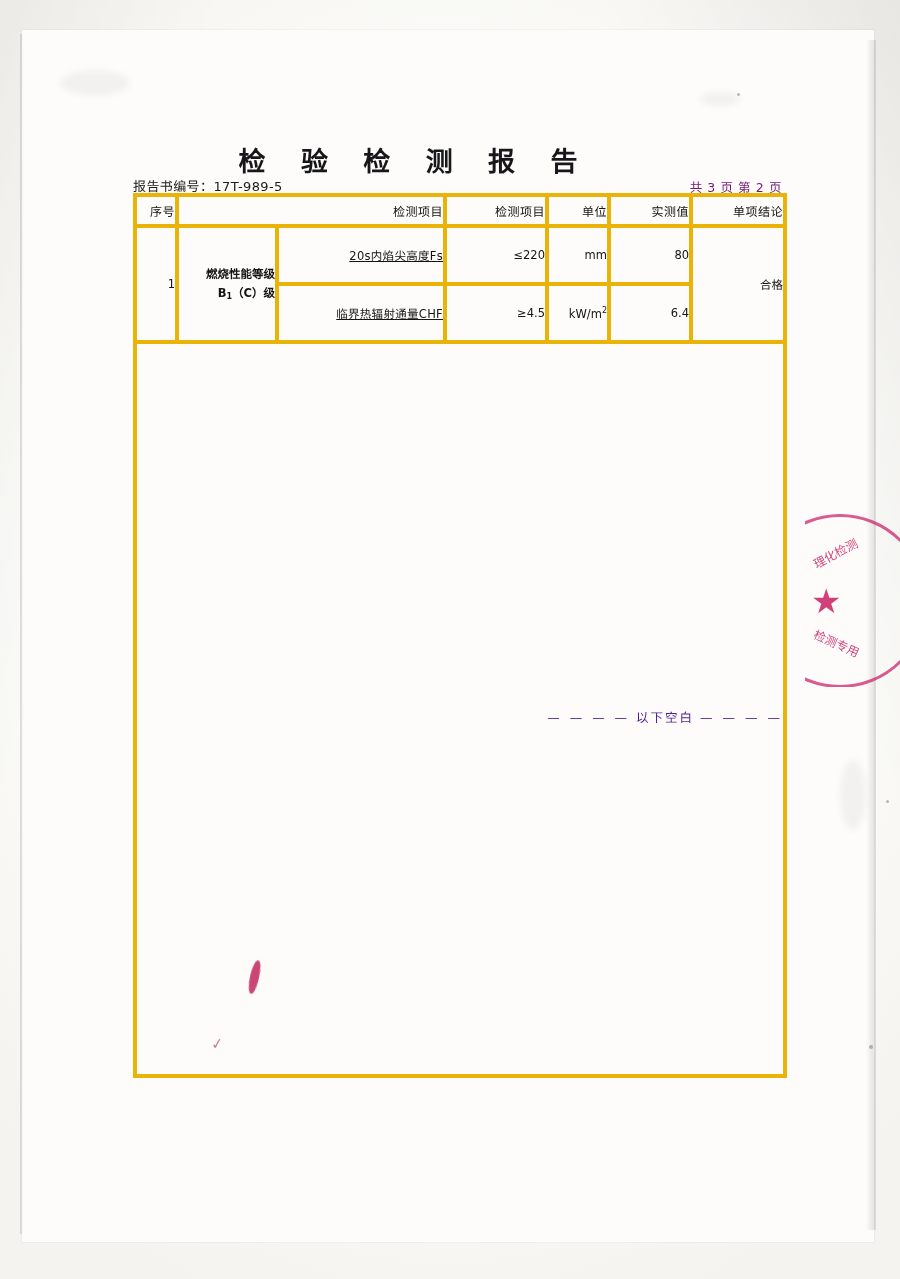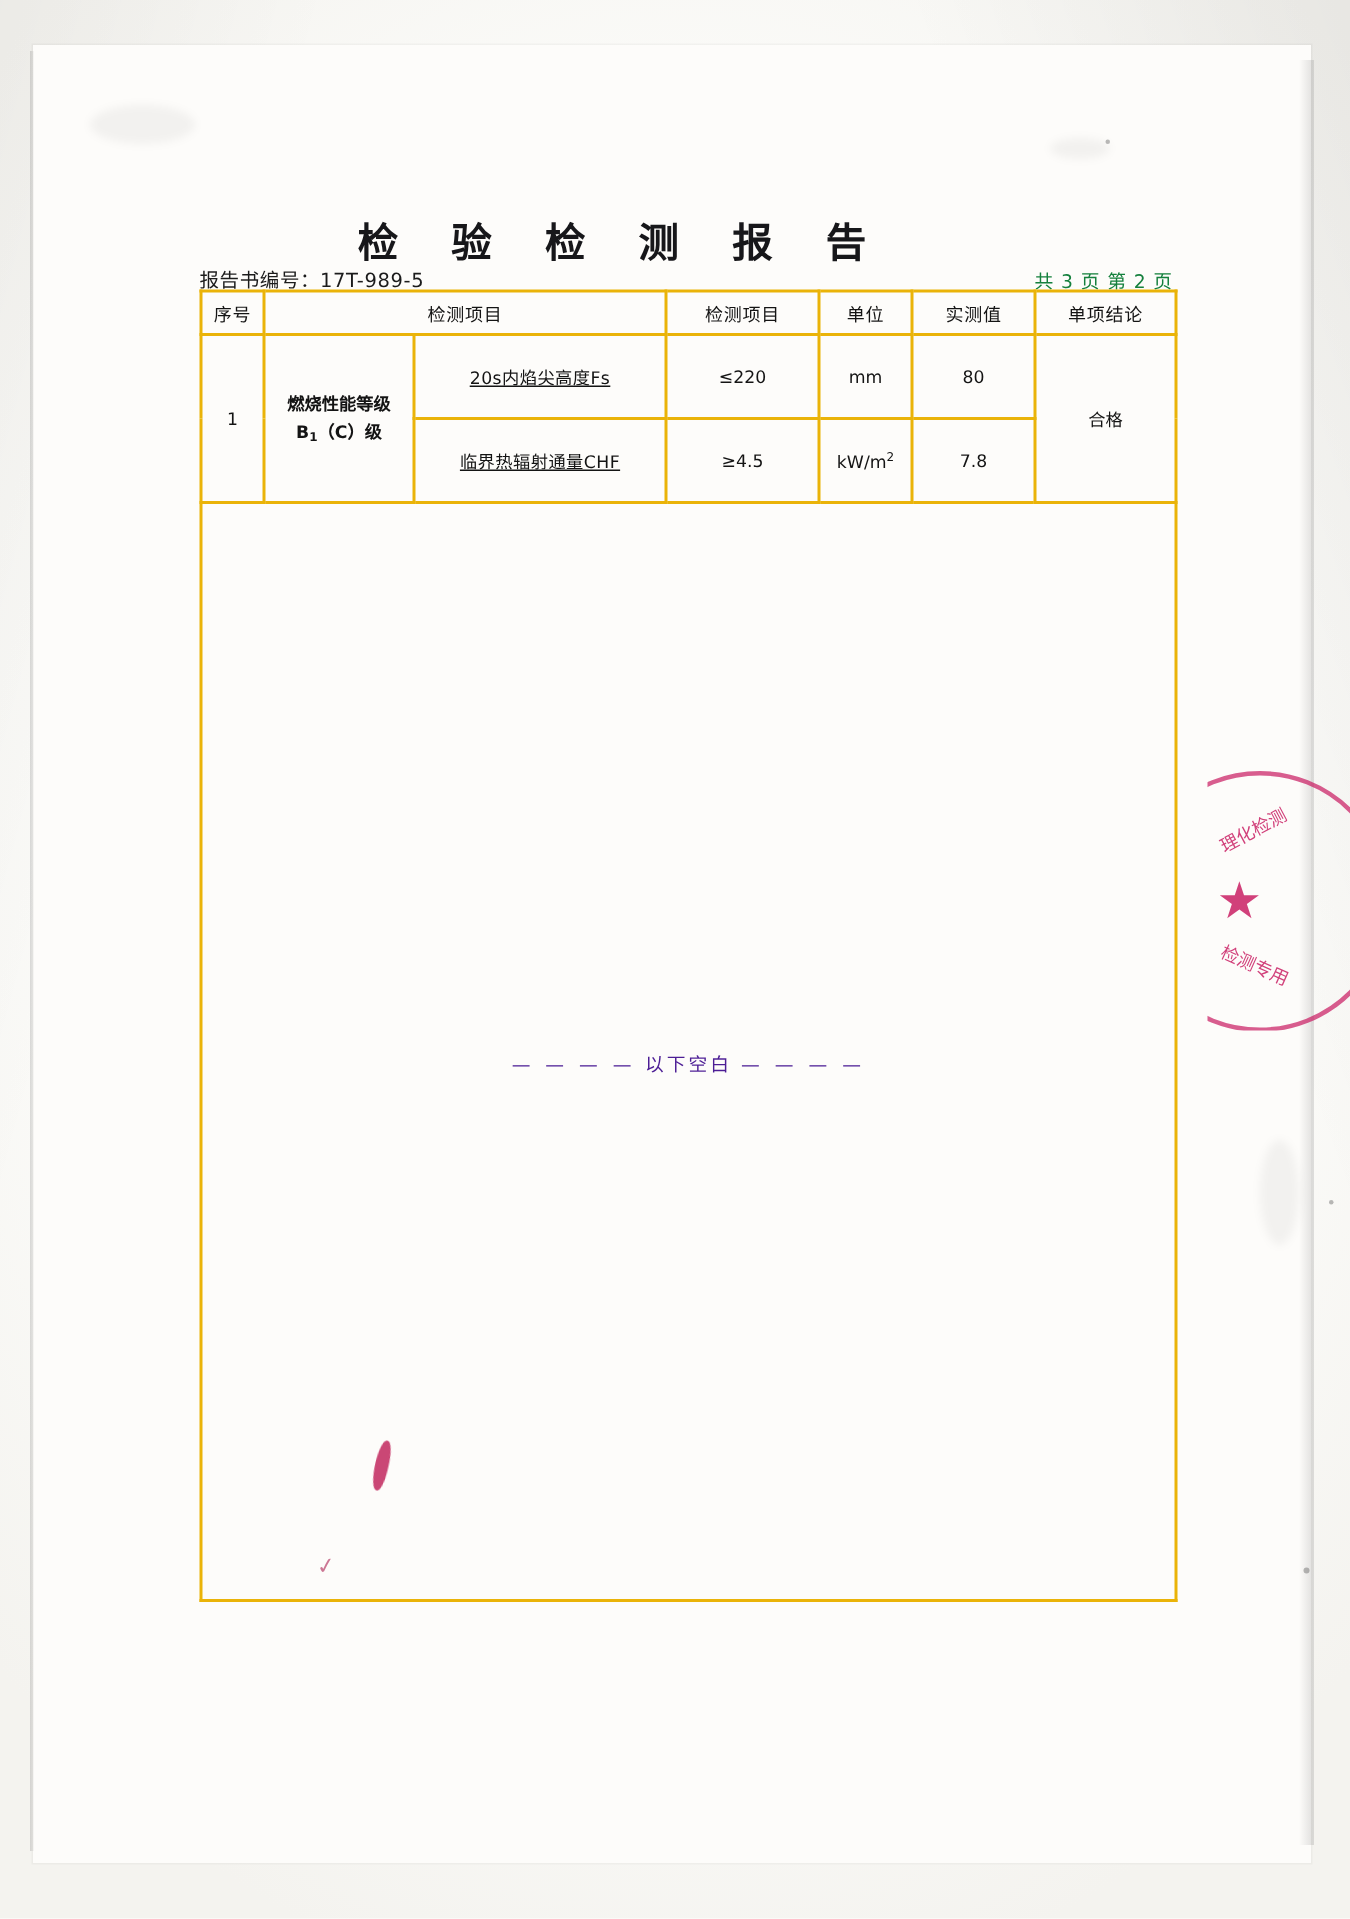--- a/index.html
+++ b/index.html
@@ -82,35 +82,35 @@
     font-size: 13px;
     letter-spacing: 0.4px;
     color: #1b1b1b;
     font-family: "DejaVu Sans", sans-serif;
   }
   .page-no {
     position: absolute;
     right: 118px; top: 177px;
     font-size: 12.5px;
     letter-spacing: 0.6px;
-    color: #15803d;
+    color: #701a75;
     font-family: "DejaVu Sans", sans-serif;
   }
 
   
   table.main {
     position: absolute;
     left: 133px; top: 193px;
     width: 650px;
     border-collapse: collapse;
     table-layout: fixed;
   }
   table.main td, table.main th {
-    border: 2px solid #eab308;
-    text-align: center;
+    border: 4px solid #eab308;
+    text-align: right;
     vertical-align: middle;
     font-size: 11.5px;
     font-family: "DejaVu Sans", sans-serif;
     color: #141414;
     padding: 0;
   }
   table.main thead th {
     height: 27px;
     font-weight: 400;
     font-size: 12px;
@@ -254,21 +254,21 @@
         <td class="cell-name">20s内焰尖高度Fs</td>
         <td>≤220</td>
         <td>mm</td>
         <td>80</td>
         <td rowspan="2">合格</td>
       </tr>
       <tr class="row-item">
         <td class="cell-name">临界热辐射通量CHF</td>
         <td>≥4.5</td>
         <td class="unit"><span>kW/m</span><sup>2</sup></td>
-        <td>7.8</td>
+        <td>6.4</td>
       </tr>
       <tr>
         <td colspan="7" class="blank-note">
           <div class="blank-text">
             <span class="dash">— — — —</span>
             <span>以下空白</span>
             <span class="dash">— — — —</span>
           </div>
         </td>
       </tr>

